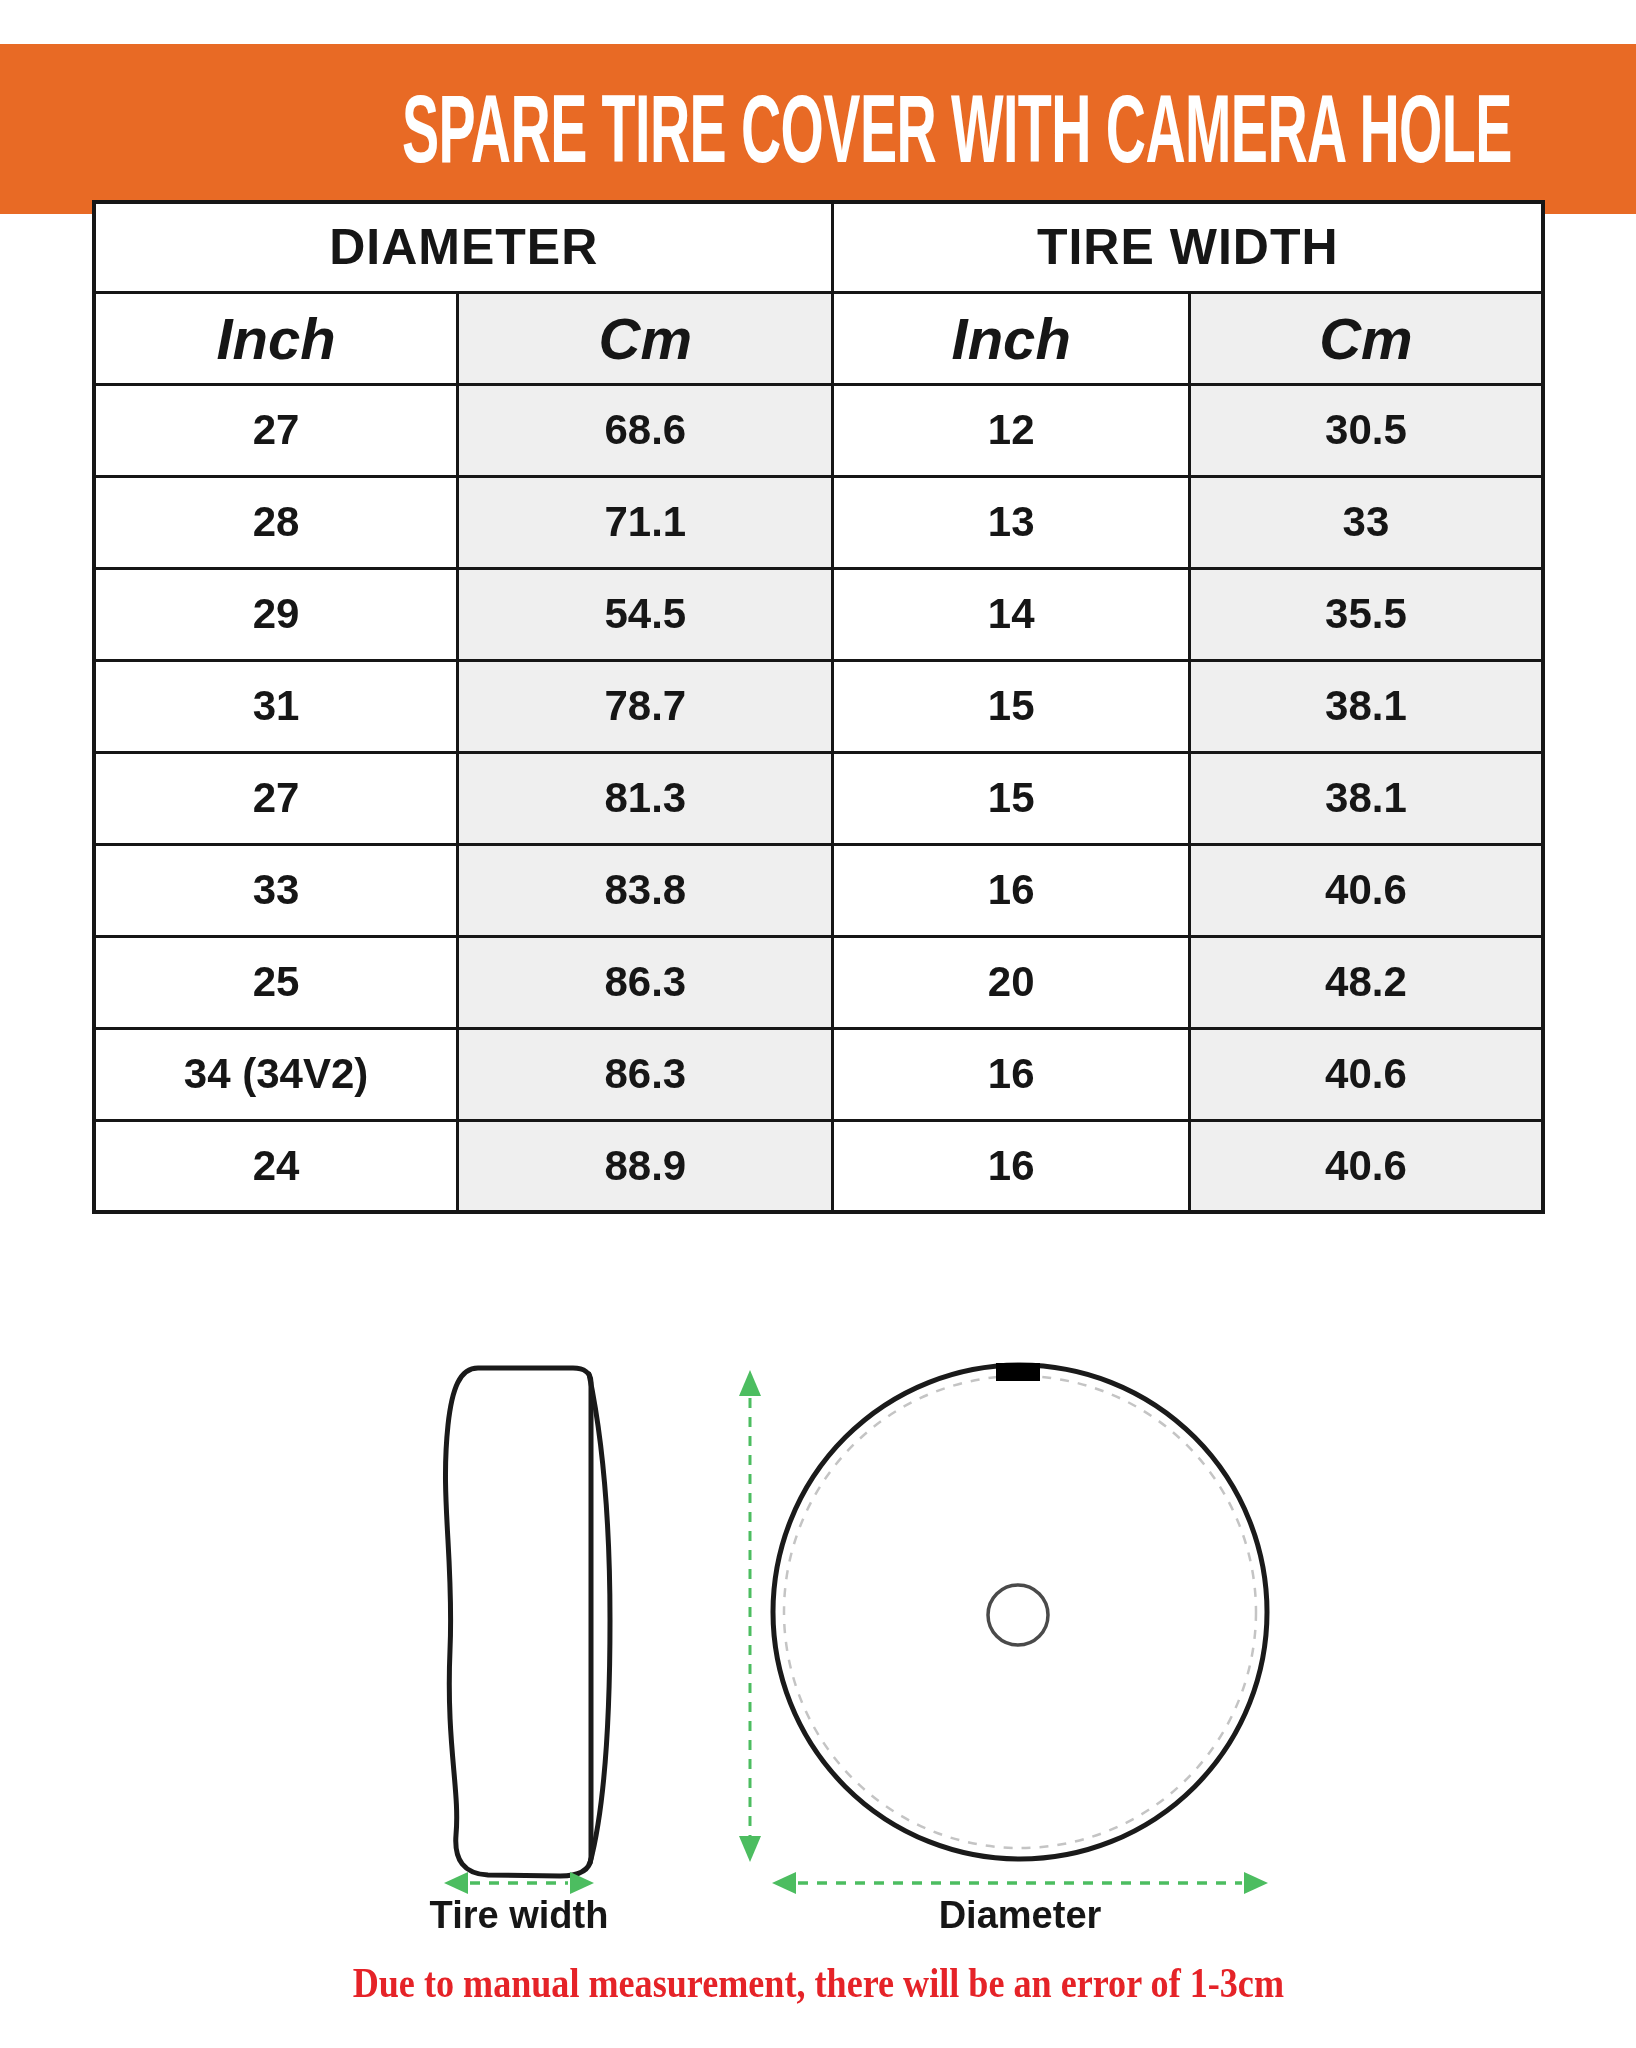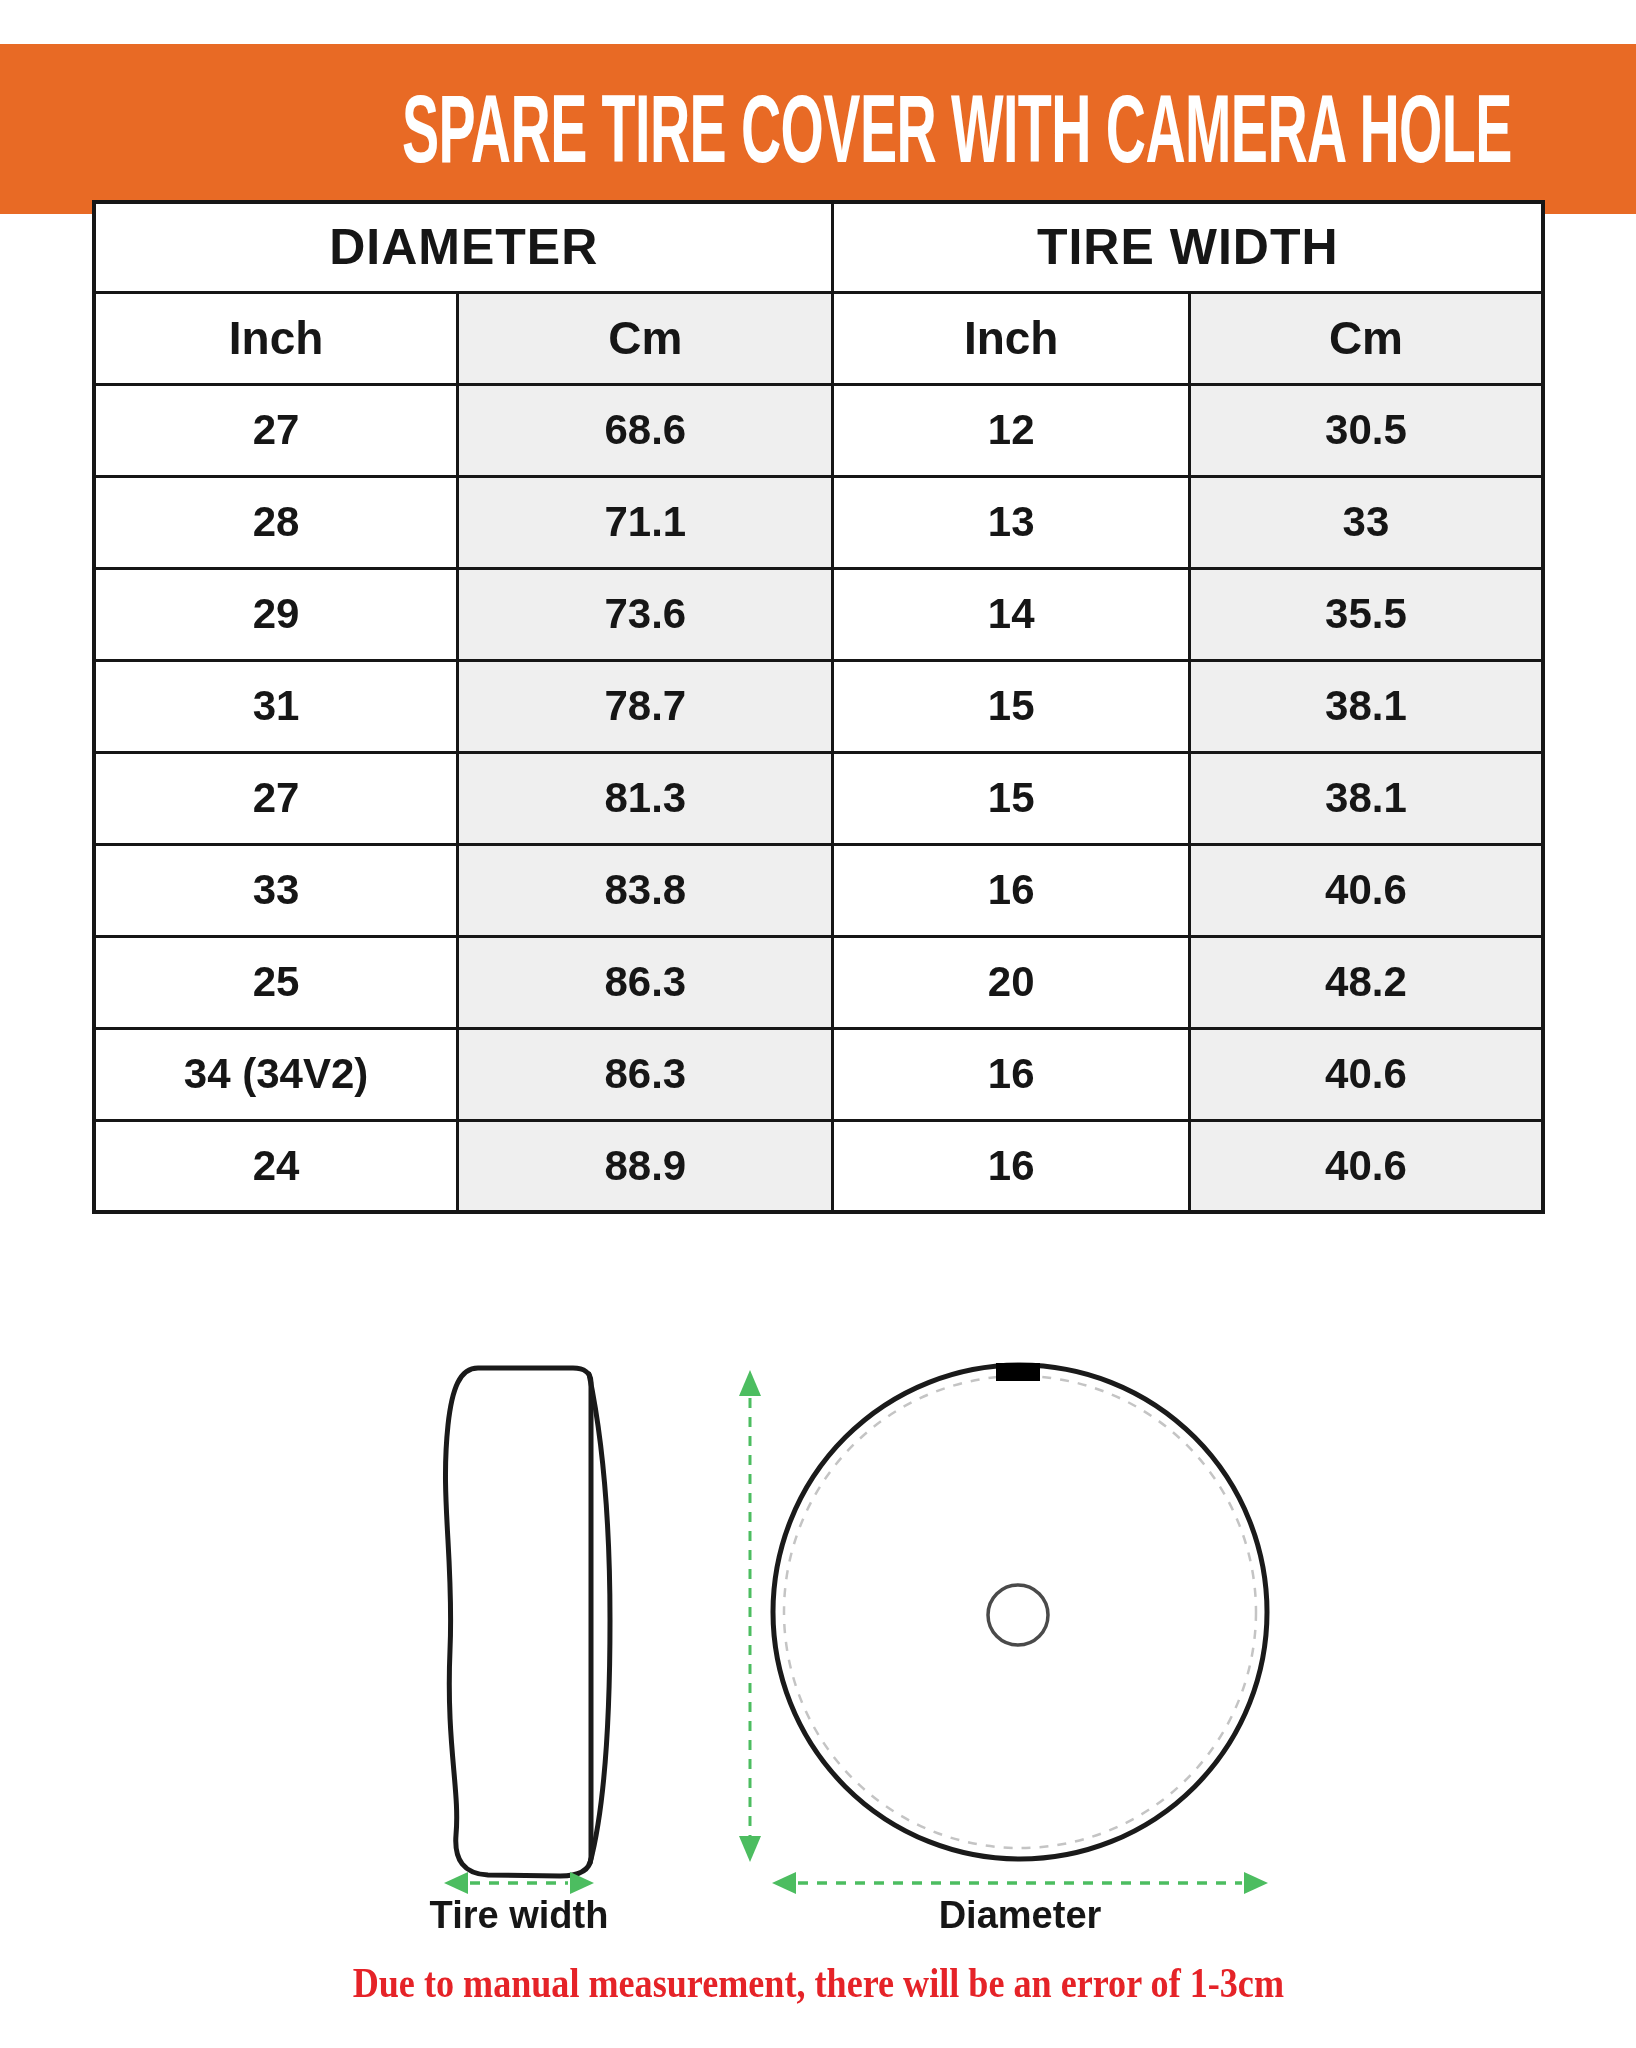--- a/index.html
+++ b/index.html
@@ -25,21 +25,21 @@
   }
   table.size th, table.size td{
     border:3px solid #161616;text-align:center;vertical-align:middle;
     padding:0;background:#ffffff;
   }
   table.size{border:4px solid #161616;}
   tr.group-row{height:90px;}
   tr.sub-row{height:92px;}
   tbody tr{height:92px;}
   tr.group-row th{font-size:50px;font-weight:bold;letter-spacing:1px;}
-  tr.sub-row th{font-size:46px;font-weight:bold;}
+  tr.sub-row th{font-size:58px;font-weight:bold;font-style:italic;}
   tbody td{font-size:42px;font-weight:600;}
   .shade{background:#EFEFEF !important;}
   
   .diagram{position:absolute;left:0;top:1330px;width:1636px;height:640px;}
   .diag-label{
     position:absolute;width:300px;text-align:center;
     font-size:38px;font-weight:bold;color:#161616;white-space:nowrap;
   }
   #tire-width-label{left:369px;top:1894px;}
   #diameter-label{left:870px;top:1894px;}
@@ -83,21 +83,21 @@
         <td class="shade">30.5</td>
       </tr>
       <tr>
         <td>28</td>
         <td class="shade">71.1</td>
         <td>13</td>
         <td class="shade">33</td>
       </tr>
       <tr>
         <td>29</td>
-        <td class="shade">73.6</td>
+        <td class="shade">54.5</td>
         <td>14</td>
         <td class="shade">35.5</td>
       </tr>
       <tr>
         <td>31</td>
         <td class="shade">78.7</td>
         <td>15</td>
         <td class="shade">38.1</td>
       </tr>
       <tr>

